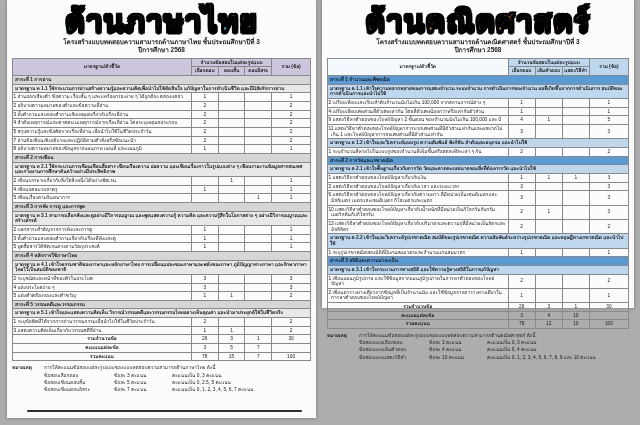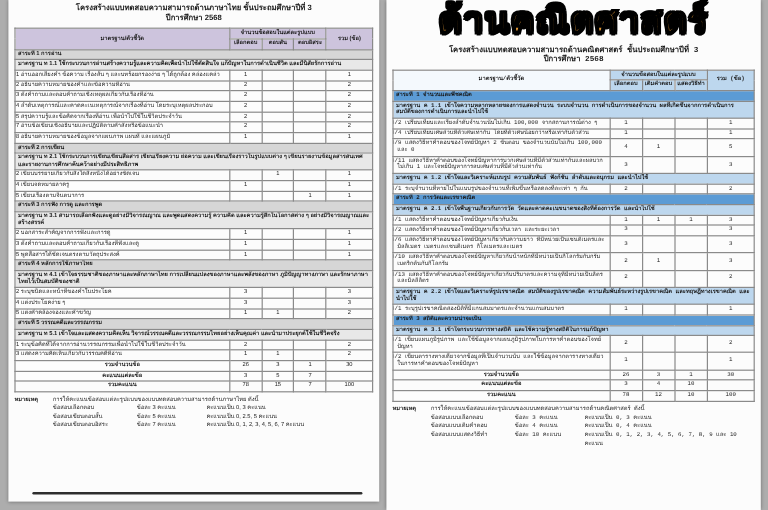--- a/index.html
+++ b/index.html
@@ -8,21 +8,21 @@
     background:#adadad;
     font-family:"Liberation Sans","DejaVu Sans",sans-serif;
     -webkit-font-smoothing:antialiased;
   }
   .page{
     position:absolute;top:0;background:#fcfcfc;
     box-shadow:0 0 3px rgba(0,0,0,.35);
     padding:3px 5px 4px 5px;box-sizing:border-box;
   }
   .page.p0{left:7px;width:309px;height:418px;}
-  .page.p1{left:322px;width:312px;height:425px;font-family:Liberation Mono, monospace;}
+  .page.p1{left:322px;width:312px;height:308px;}
   .title{
     margin:2px 0 1px 0;text-align:center;
     font-size:30px;line-height:1.05;font-weight:bold;letter-spacing:1px;
     color:var(--title-color,#333);
     -webkit-text-stroke:1.3px #000;
     text-shadow:1.5px 1.5px 0 #000,-1.5px 1.5px 0 #000,1.5px -1.5px 0 #000,-1.5px -1.5px 0 #000,0 2.5px 0 #000;
   }
   .sub{
     text-align:center;font-size:6.4px;line-height:1.35;color:#1a1a1a;font-weight:bold;
   }
@@ -57,20 +57,21 @@
   .note-line .np1{flex:0 0 58px;}
   .note-line .np2{flex:1 1 auto;}
   .page-edge{position:absolute;left:20px;right:14px;bottom:6px;height:2px;background:#2e2e2e;border-radius:1px;}
 </style>
 </head>
 <body>
 
 <div>
 
   <section class="page p0" style="--title-color: #3ecfdc; --header-bg: #cdc4dd; --header-main-bg: #cdc4dd; --section-bg: #d6d6d6; --section-text: #111111; --standard-bg: #e8e8e8; --standard-text: #111111;">
+    <h1 class="title">ด้านภาษาไทย</h1>
     <div class="sub">โครงสร้างแบบทดสอบความสามารถด้านภาษาไทย ชั้นประถมศึกษาปีที่ 3</div>
     <div class="sub">ปีการศึกษา 2568</div>
 
     <table class="blueprint">
       <colgroup>
           <col style="width:60%">
           <col style="width:9%">
           <col style="width:9%">
           <col style="width:9%">
           <col style="width:13%">

